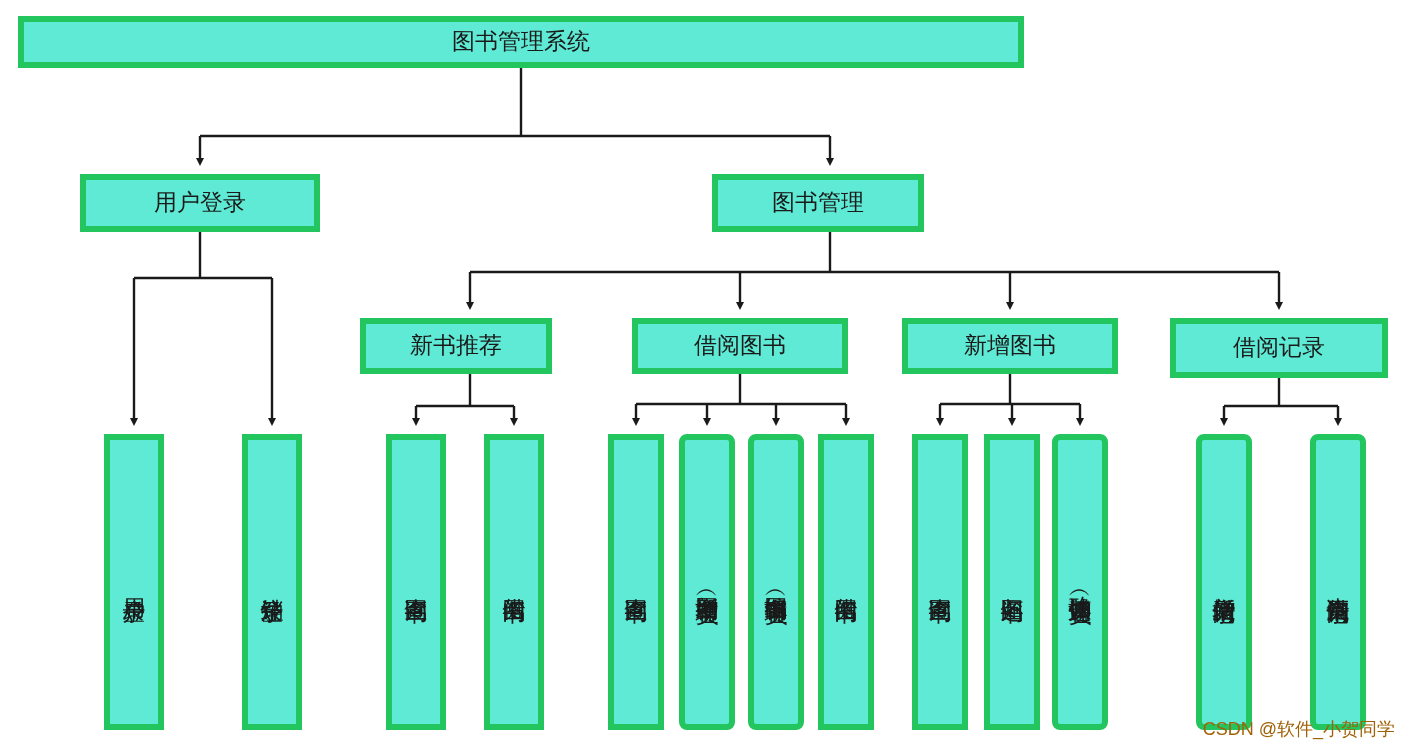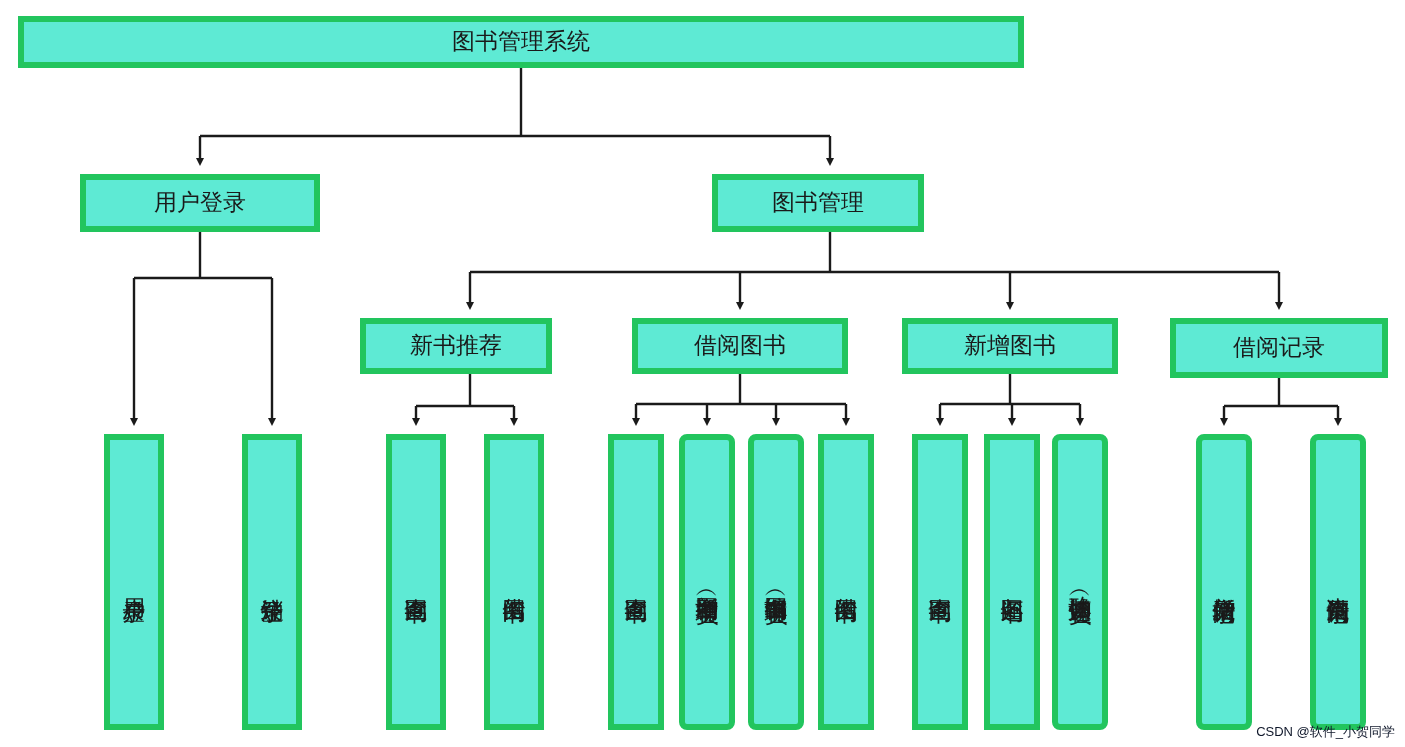--- a/index.html
+++ b/index.html
@@ -53,22 +53,22 @@
     white-space: normal;
     display: block;
   }
   .node.rounded {
     border-radius: 8px;
   }
   .watermark {
     position: absolute;
     right: 10px;
     bottom: 6px;
-    font-size: 13px;
-    color: #0f172a;
+    font-size: 18px;
+    color: #a16207;
     white-space: nowrap;
   }
 </style>
 </head>
 <body>
 
 <div id="canvas">
 
   <svg class="connectors" viewBox="0 0 1405 747">
     <defs>

